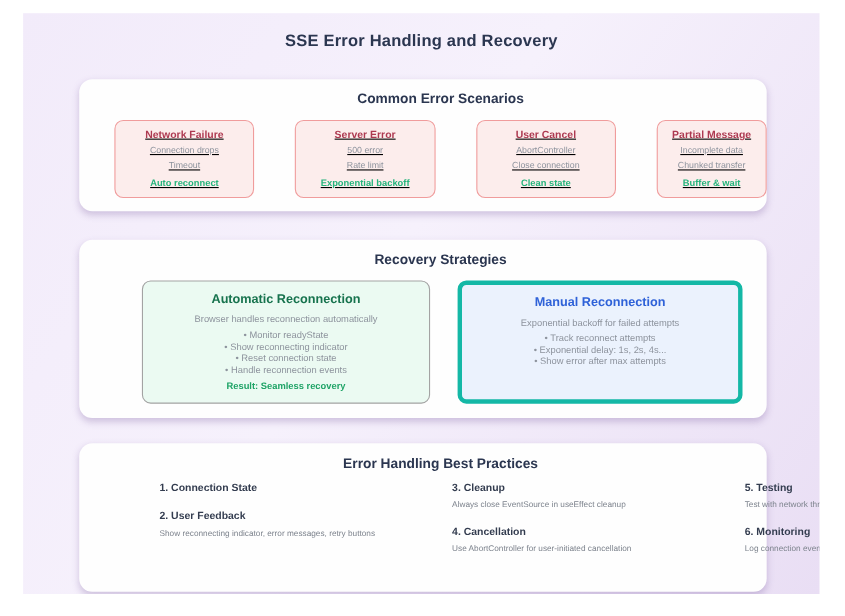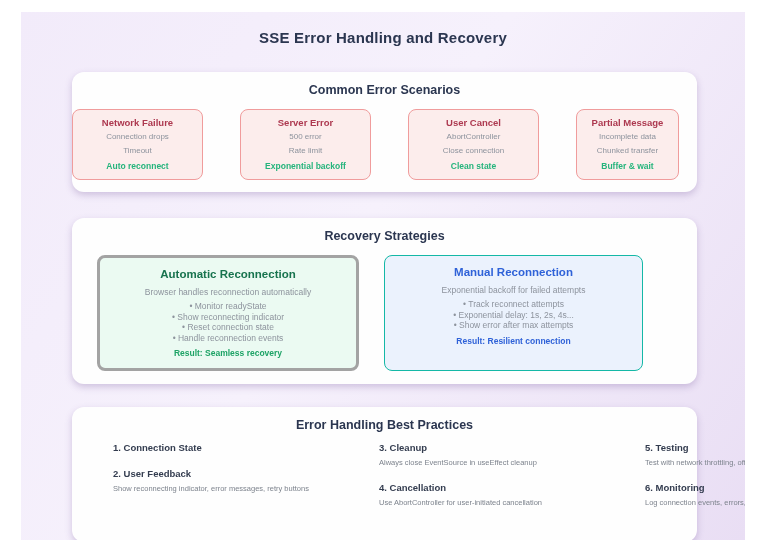--- a/index.html
+++ b/index.html
@@ -35,36 +35,38 @@
     letter-spacing: 0.2px;
   }
   .panel {
     position: relative;
     margin-left: 51px;
     width: 625px;
     box-sizing: border-box;
     background: #fefefe;
     border-radius: 12px;
     box-shadow: 0 3px 7px rgba(106, 77, 148, 0.28);
+    padding-left: 32px;
   }
   .panel h2 {
     margin: 0;
     padding-top: 11px;
     text-align: center;
     font-size: 12.5px;
     font-weight: bold;
     color: #2b3650;
   }
   
   .panel-scenarios { margin-top: 26px; padding-bottom: 12px; }
   .scards {
     display: flex;
-    justify-content: flex-start;
+    justify-content: flex-end;
     gap: 37px;
     margin-top: 12px;
+    text-decoration: underline;
   }
   .scard {
     box-sizing: border-box;
     width: 131px;
     background: #fcedec;
     border: 1px solid #f09c9c;
     border-radius: 8px;
     text-align: center;
     padding: 7px 3px 8px;
   }
@@ -80,22 +82,22 @@
     gap: 25px;
     margin-top: 12px;
     padding-left: 25px;
   }
   .strat {
     box-sizing: border-box;
     border-radius: 8px;
     text-align: center;
     padding: 10px 8px 10px;
   }
-  .strat-green { width: 262px; background: #ebfaf2; border: 3px solid #a3a3a3; }
-  .strat-blue  { width: 259px; background: #ebf2fd; border: 1px solid #14b8a6; }
+  .strat-green { width: 262px; background: #ebfaf2; border: 1px solid #a3a3a3; }
+  .strat-blue  { width: 259px; background: #ebf2fd; border: 4px solid #14b8a6; }
   .st-title { font-size: 11.5px; font-weight: bold; }
   .strat-green .st-title { color: #17734e; }
   .strat-blue  .st-title { color: #2f62d8; }
   .st-sub { font-size: 8.5px; color: #8d939d; margin-top: 7px; }
   .st-bullets { margin-top: 4px; }
   .st-bullet { font-size: 8.5px; color: #8d939d; line-height: 10.5px; }
   .st-bullet::before { content: "• "; }
   .st-result { font-size: 8.5px; font-weight: bold; margin-top: 5px; }
   .strat-green .st-result { color: #1ea366; }
   .strat-blue  .st-result { color: #2f62d8; }
@@ -171,21 +173,20 @@
         </div>
 
         <div class="strat strat-blue">
           <div class="st-title">Manual Reconnection</div>
           <div class="st-sub">Exponential backoff for failed attempts</div>
           <div class="st-bullets">
             <div class="st-bullet">Track reconnect attempts</div>
             <div class="st-bullet">Exponential delay: 1s, 2s, 4s...</div>
             <div class="st-bullet">Show error after max attempts</div>
           </div>
-          <div class="st-result">Result: Resilient connection</div>
         </div>
 
       </div>
     </section>
 
     <section class="panel panel-bp">
       <h2>Error Handling Best Practices</h2>
       <div class="bp-grid">
 
         <div class="bp-col">

